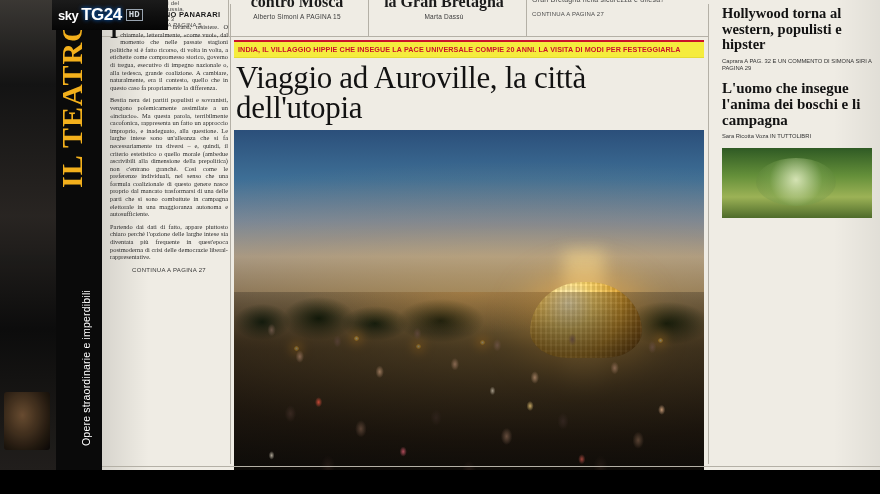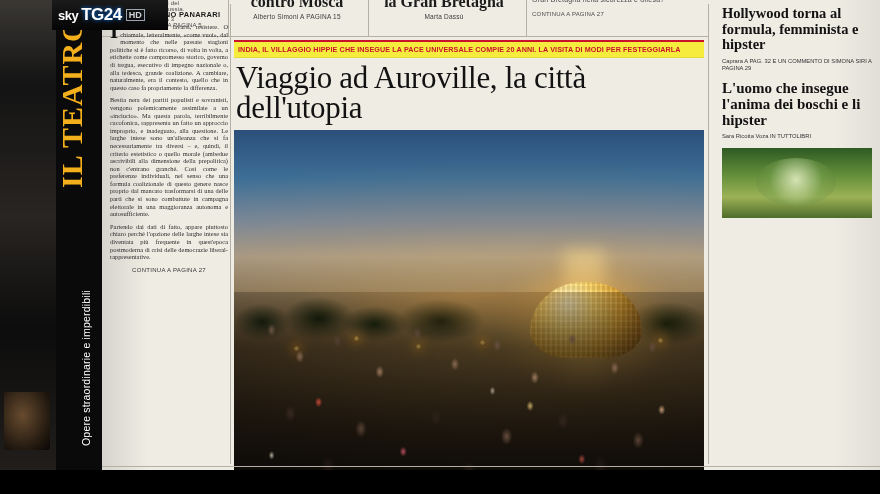--- a/index.html
+++ b/index.html
@@ -44,21 +44,21 @@
   .tg24-main {
     font-family: "Liberation Sans", sans-serif;
     color: #ffffff;
     font-size: 17px;
     font-weight: bold;
     letter-spacing: -0.5px;
     margin-left: 3px;
     text-shadow: 0 0 4px rgba(0,120,255,0.9);
   }
   .tg24-hd {
-    font-family: Liberation Sans, sans-serif;
+    font-family: Liberation Mono, monospace;
     color: #cfd6dd;
     font-size: 9px;
     font-weight: bold;
     border: 1px solid #9aa5b1;
     border-radius: 0;
     padding: 0 2px;
     margin-left: 4px;
     line-height: 10px;
   }
 
@@ -623,23 +623,23 @@
         <div class="credit">
           <b>Carlo Pizzati</b>
           <span>A PAGINA 13</span>
         </div>
       </div>
     </div>
 
     <div class="rule-v" style="left:606px; top:4px; height:460px;"></div>
 
     <div class="right-rail">
-      <div class="rr-head">Hollywood torna al formula, femminista e hipster</div>
+      <div class="rr-head">Hollywood torna al western, populisti e hipster</div>
       <div class="rr-by">Caprara A PAG. 32 E UN COMMENTO DI SIMONA SIRI A PAGINA 29</div>
-      <div class="rr-head2">L'uomo che insegue l'anima dei boschi e li hipster</div>
+      <div class="rr-head2">L'uomo che insegue l'anima dei boschi e li campagna</div>
       <div class="rr-by">Sara Ricotta Voza IN TUTTOLIBRI</div>
       <div class="nature-photo"></div>
     </div>
 
     <div class="rule-h" style="left:0; top:466px; width:778px;"></div>
   </div>
 
   <div class="bottom-paper">
     <div class="bg-section buongiorno" style="left:24px; top:1px;">Buongiorno</div>
     <div class="bg-section buongiorno-by" style="left:24px; top:16px;">MATTIA FELTRI</div>

